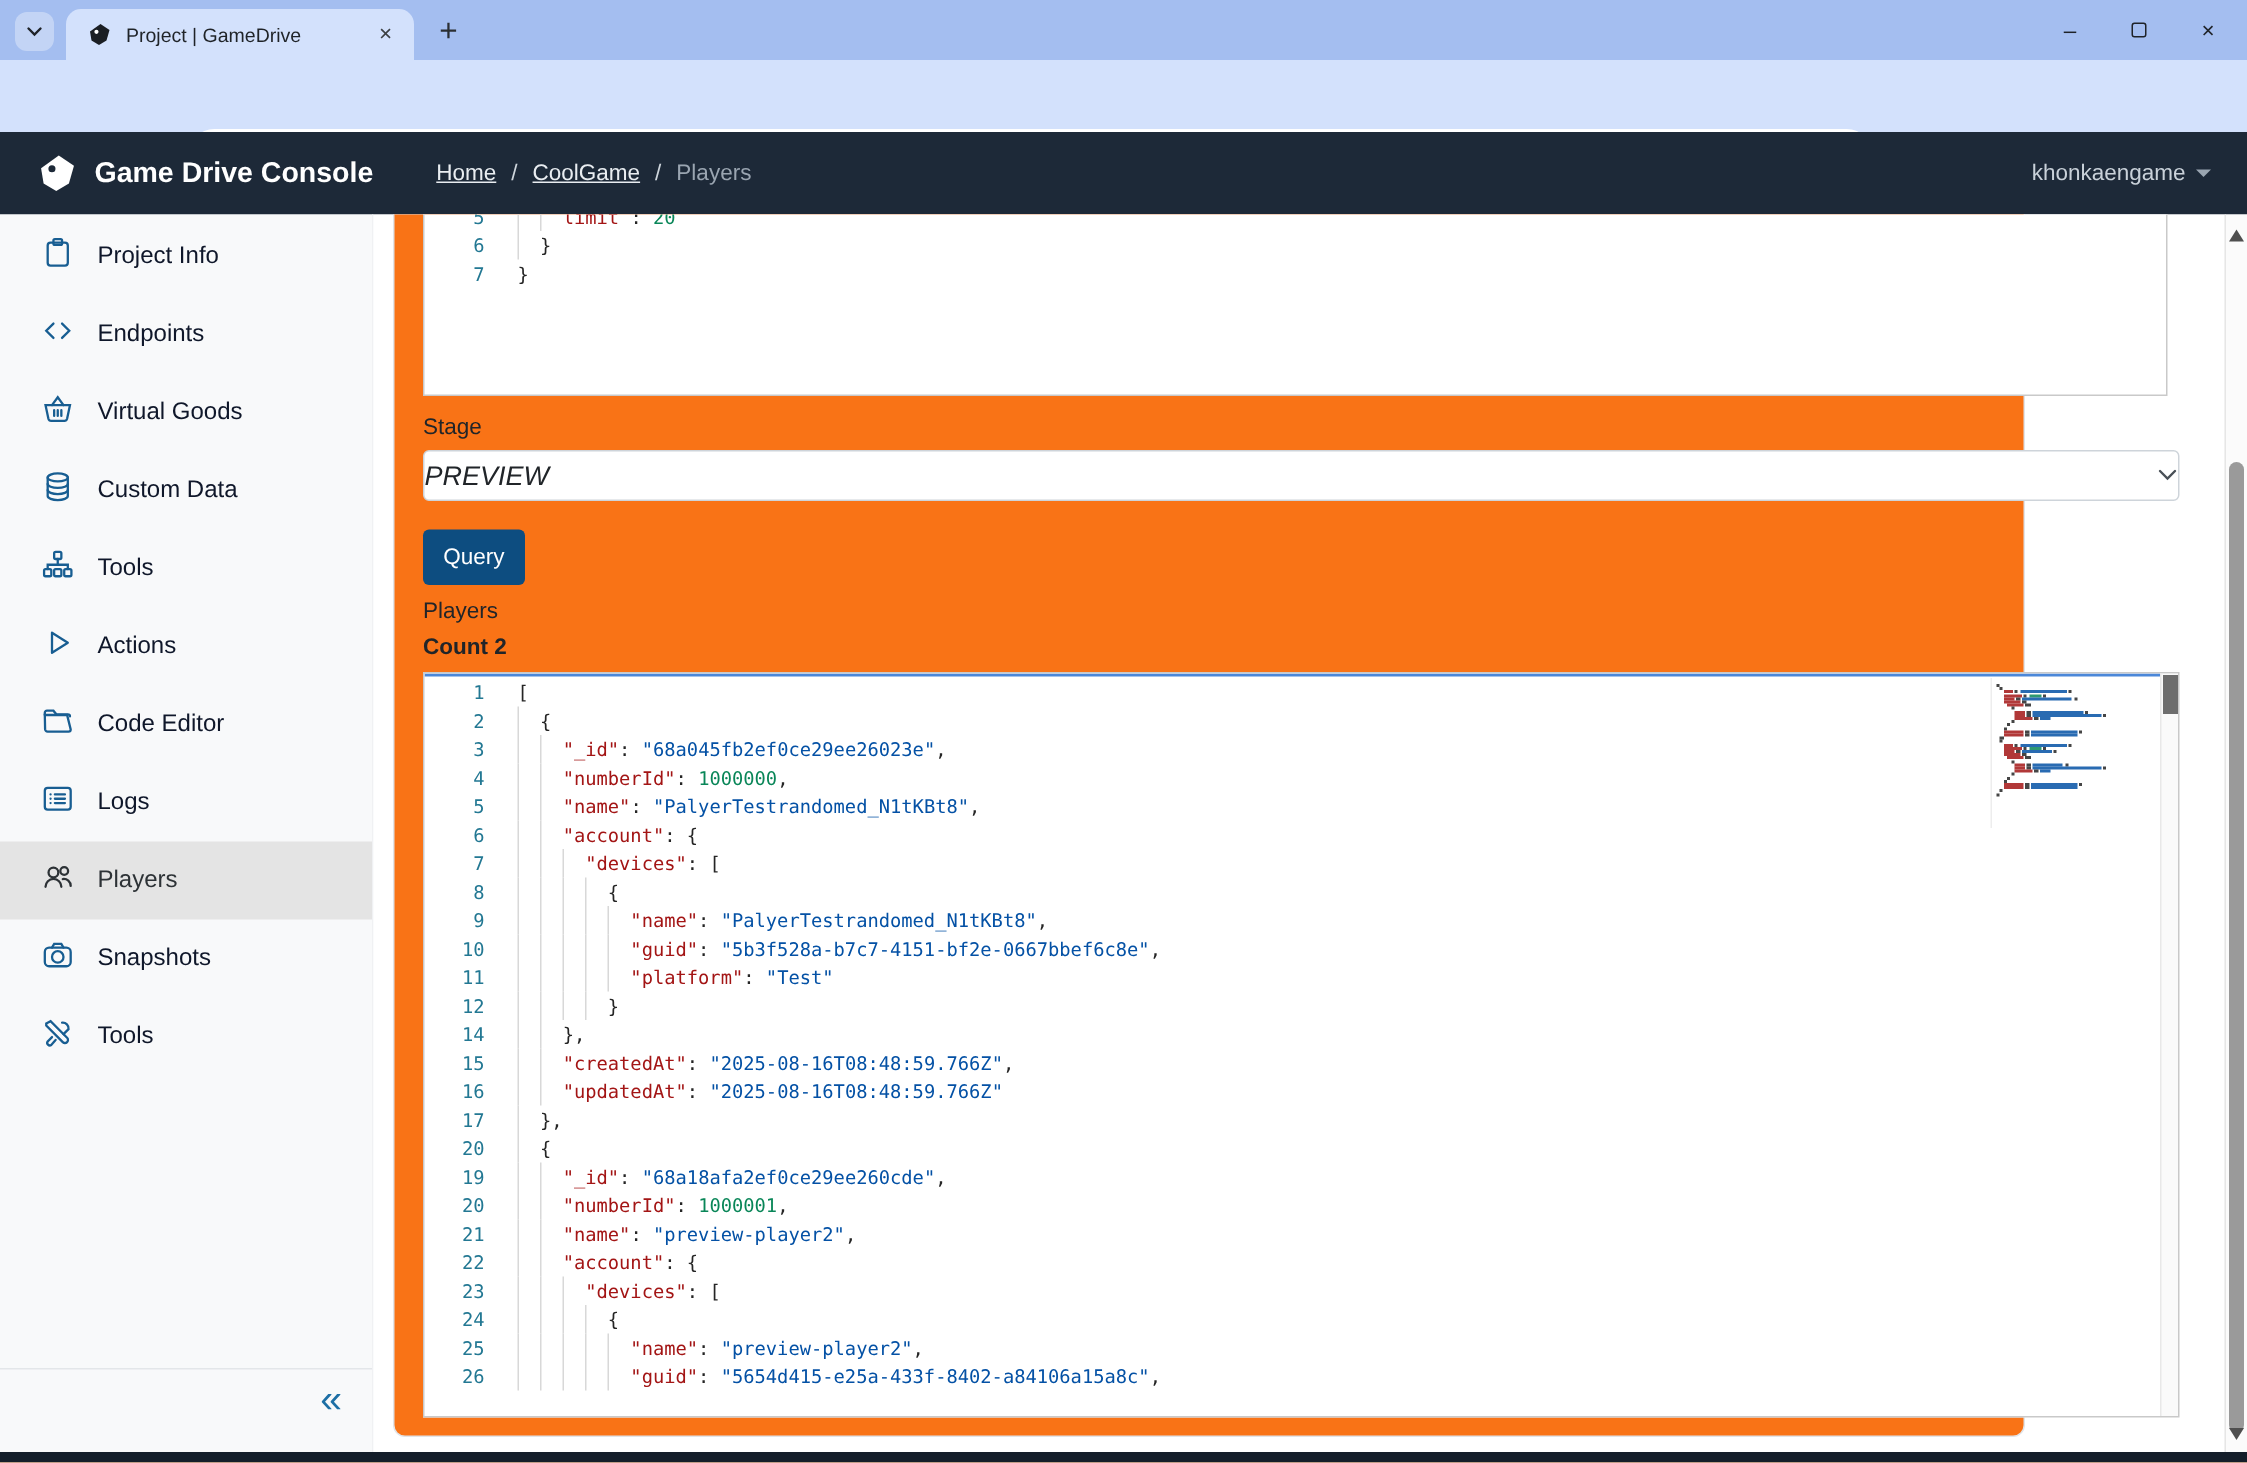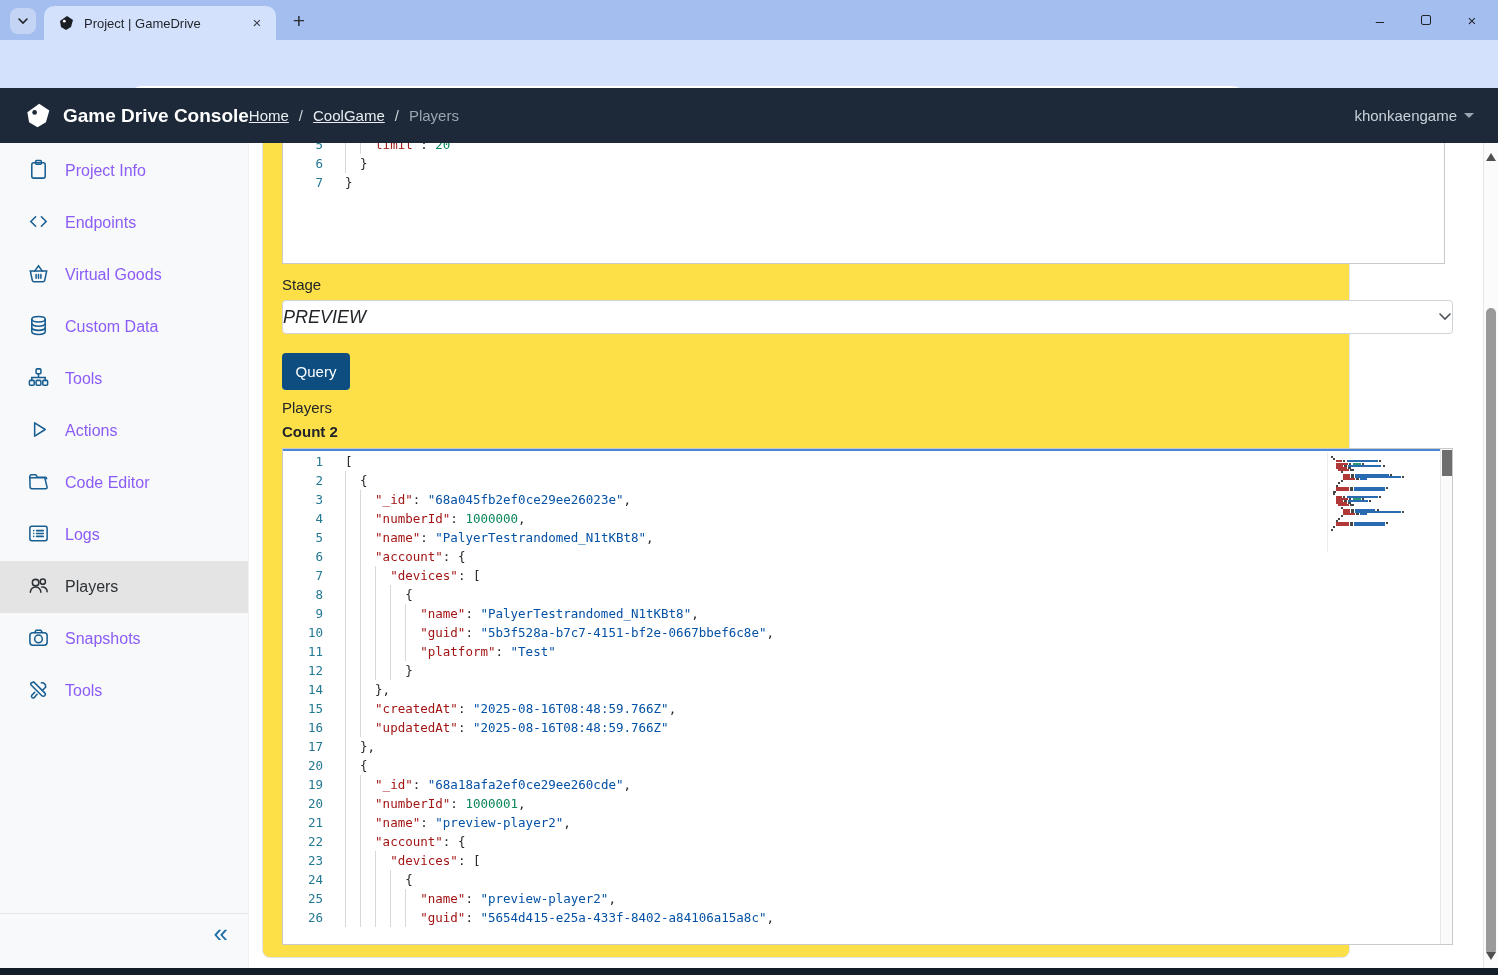--- a/index.html
+++ b/index.html
@@ -36,42 +36,42 @@
   .dots-tile { width:27px; height:26px; background:#5a6067; border-radius:6px; color:#fff; font-size:10px;
     letter-spacing:1px; display:flex; align-items:center; justify-content:center; }
   .tdivider { position:absolute; top:52px; width:1px; height:22px; background:#aebfe2; }
   .avatar { width:26px; height:26px; border-radius:50%; background:linear-gradient(160deg,#8a6a45 0%,#6e4f33 45%,#3f64a0 80%); border:1px solid #93a7cf; }
   .kebab { font-size:17px; color:#3c4043; }
 
   
   .appbar { position:absolute; left:0; top:88px; width:100%; height:55px; background:#1d2938;
     display:flex; align-items:center; padding:0 24px; }
   .app-title { color:#fff; font-size:19px; font-weight:600; margin-left:12px; }
-  .crumbs { display:flex; align-items:center; font-size:15px; gap:10px; }
+  .crumbs { display:flex; align-items:center; margin-left:42px; font-size:15px; gap:10px; }
   .crumb-link { color:#e9edf1; text-decoration:underline; cursor:pointer; }
   .crumb-sep { color:#cfd6dd; }
   .crumb-cur { color:#9aa5b1; }
   .userbox { margin-left:auto; color:#c9d1d9; font-size:15px; display:flex; align-items:center; gap:7px; cursor:pointer; }
   .caret { width:0; height:0; border-left:5px solid transparent; border-right:5px solid transparent; border-top:5px solid #9aa5b1; }
 
   
   .bodyrow { position:absolute; left:0; top:143px; width:100%; height:825px; display:flex; }
   .sidebar { width:249px; height:100%; background:#f8f9fa; position:relative; border-right:1px solid #f0f1f3; }
   .side-list { padding-top:2px; }
   .side-item { height:52px; display:flex; align-items:center; padding-left:27px; gap:15px; cursor:pointer;
-    color:#8b5cf6; font-size:16px; }
+    color:#0f172a; font-size:16px; }
   .side-item.sel { background:#e4e4e4; color:#2d3236; }
   .side-item.sel svg { stroke:#2d3236; }
   .side-item svg { stroke:#185e92; }
   .si-chevron { margin-left:auto; margin-right:24px; }
   .side-bottom { position:absolute; left:0; bottom:22px; width:100%; border-top:1px solid #e3e6e9; padding:8px 20px 0 0; text-align:right; }
   .collapse-btn { font-size:26px; color:#1d6fa5; cursor:pointer; line-height:22px; display:inline-block; }
 
   .main { flex:1; position:relative; overflow:hidden; background:#fff; }
-  .card { position:absolute; left:13px; top:-90px; width:1088px; height:905px; background:#fde047;
+  .card { position:absolute; left:13px; top:-90px; width:1088px; height:905px; background:#f97316;
     border:1px solid #e1e4e8; border-radius:8px; }
 
   .qeditor { position:absolute; left:19px; top:0; width:1163px; height:210px; border:1px solid #c9c9c9; overflow:hidden; background:#fff; }
   .qlines { padding-top:80px; }
 
   .form-label { position:absolute; left:19px; top:222px; font-size:15px; color:#212529; }
   .stage-select { position:absolute; left:19px; top:246px; width:1171px; height:34px; border:1px solid #ced4da;
     border-radius:4px; background:#fff; display:flex; align-items:center; padding:0 0; font-size:18px; color:#212529; cursor:pointer;font-style:italic; }
   .sel-chevron { margin-left:auto; }
   .query-btn { position:absolute; left:19px; top:299px; width:68px; height:37px; background:#0d4d80; color:#fff;

